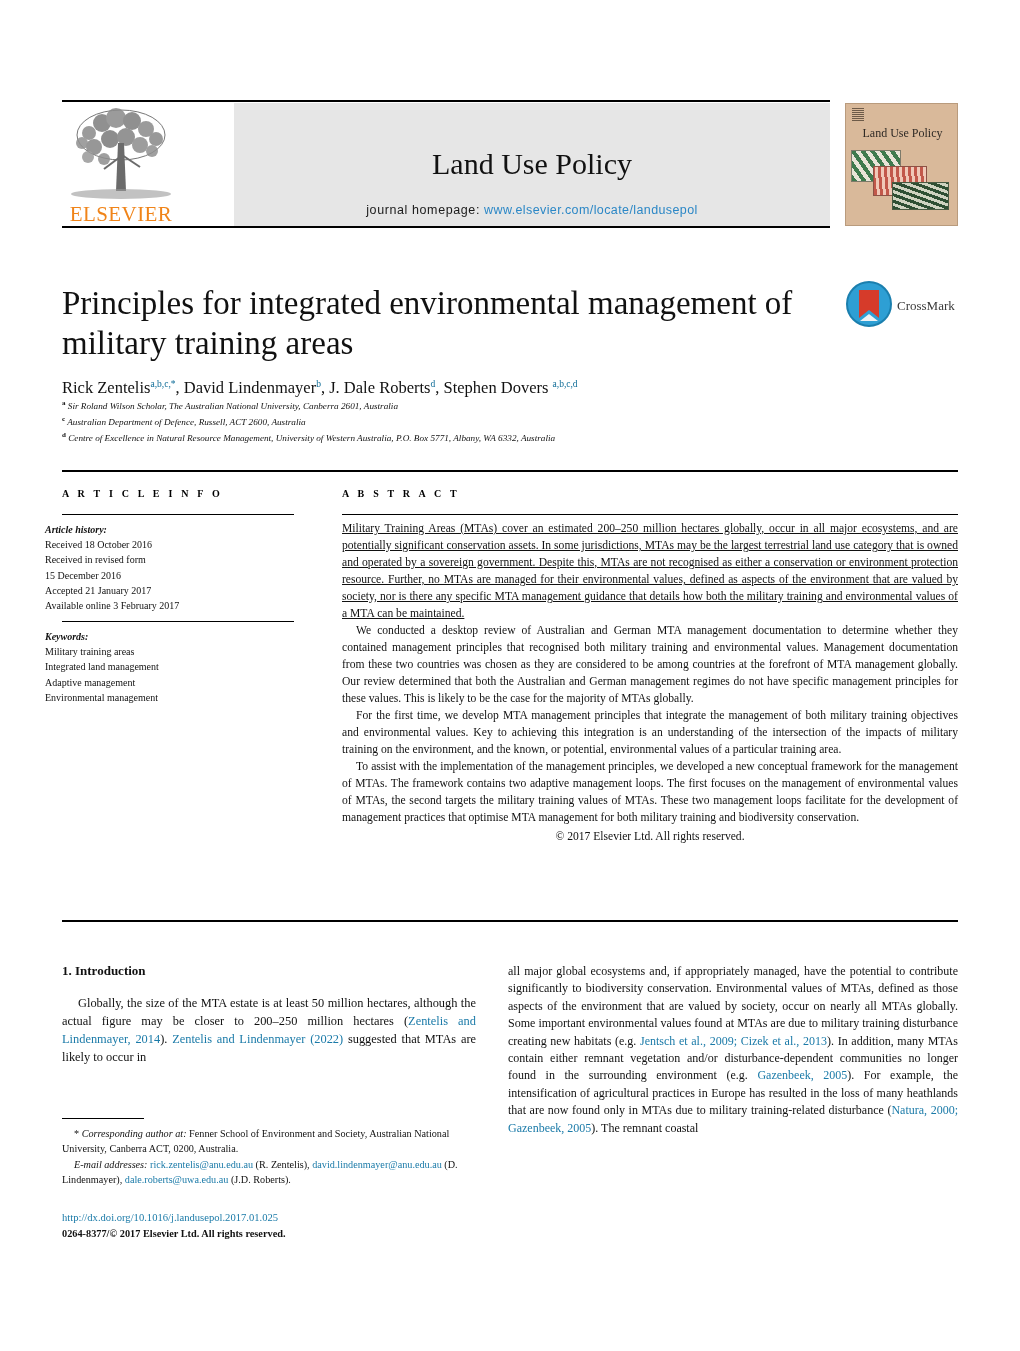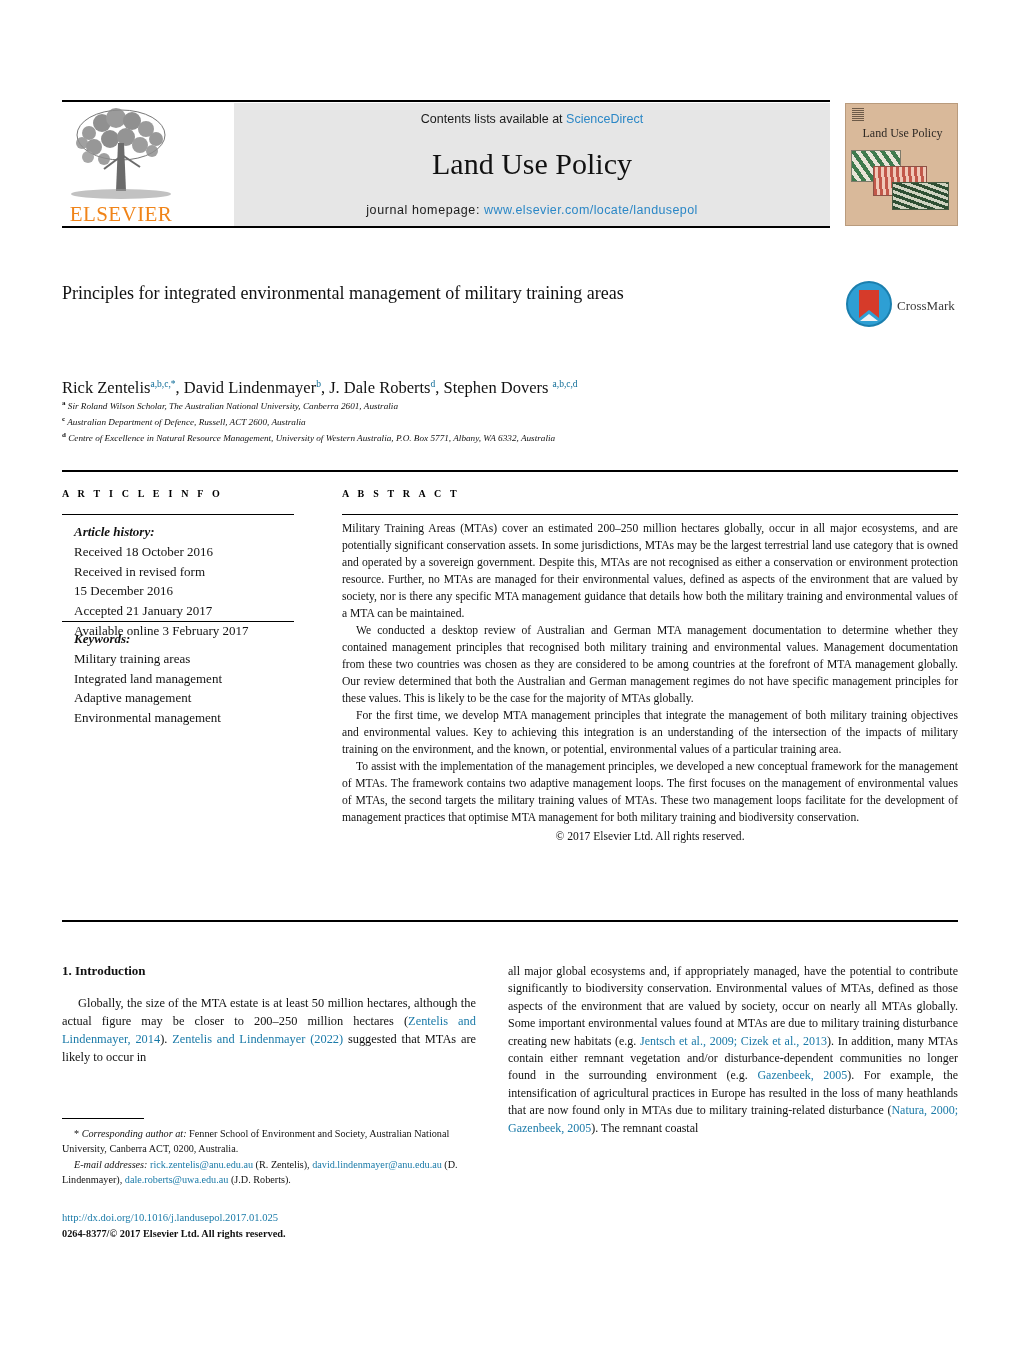--- a/index.html
+++ b/index.html
@@ -142,21 +142,21 @@
     background: repeating-linear-gradient(20deg,#2f4f33 0 3px,#cfd3c0 3px 6px);
     border: 1px solid #4a5a42;
   }
 
   
   .title {
     position: absolute;
     left: 62px; top: 283px;
     width: 760px;
     font-family: "Liberation Serif", serif;
-    font-size: 18px;
+    font-size: 33px;
     line-height: 1.22;
     color: #111;
   }
   .authors {
     position: absolute;
     left: 62px; top: 378px;
     width: 790px;
     font-family: "Liberation Serif", serif;
     font-size: 16.5px;
     color: #111;
@@ -206,43 +206,43 @@
 
   .thin-rule {
     position: absolute; height: 1.2px; background: #000;
   }
   .info-rule-1 { left: 62px; top: 514px; width: 232px; }
   .info-rule-2 { left: 62px; top: 621px; width: 232px; }
   .abs-rule    { left: 342px; top: 514px; width: 616px; }
 
   .info-block {
     position: absolute;
-    left: 74px;
+    left: 45px;
     width: 240px;
     font-family: "Liberation Serif", serif;
-    font-size: 13px;
+    font-size: 10px;
     line-height: 1.52;
     color: #111;
   }
   .info-hist { top: 522px; }
   .info-kw   { top: 629px; }
   .info-block .it { font-style: italic; font-weight: bold; }
 
   .abstract {
     position: absolute;
     left: 342px; top: 521px;
     width: 616px;
     font-family: "Liberation Serif", serif;
     font-size: 11.6px;
     line-height: 1.465;
     text-align: justify;
     color: #111;
   }
   .abstract p { margin: 0; text-indent: 14px; }
-  .abstract p.first { text-indent: 0; }
+  .abstract p.first { text-indent: 0; text-decoration: underline; }
   .abstract p.copy { text-indent: 0; text-align: center; margin-top: 2px; }
 
   
   .sec-title {
     position: absolute;
     left: 62px; top: 963px;
     font-family: "Liberation Serif", serif;
     font-weight: bold;
     font-size: 13px;
     color: #111;
@@ -337,23 +337,20 @@
           <path d="M54 38 L52 86 L62 86 L60 38 Z" fill="#6b6b6b"></path>
           <path d="M56 52 L40 64" stroke="#6b6b6b" stroke-width="2" fill="none"></path>
           <path d="M58 50 L76 62" stroke="#6b6b6b" stroke-width="2" fill="none"></path>
           <ellipse cx="57" cy="89" rx="50" ry="5" fill="#9a9a9a" opacity="0.6"></ellipse>
         </g>
       </svg>
       <div class="elsevier-word">ELSEVIER</div>
     </div>
 
     <div class="contents-box">
-      <div class="contents-line">
-        <span>Contents lists available at </span><span class="sd">ScienceDirect</span>
-      </div>
       <div class="journal-name">Land Use Policy</div>
       <div class="homepage-line">
         <span>journal homepage: </span><span class="url">www.elsevier.com/locate/landusepol</span>
       </div>
     </div>
 
     <div class="cover">
       <div class="cover-els"></div>
       <div class="cover-title">Land Use Policy</div>
       <div class="cover-img ci-green"></div>

